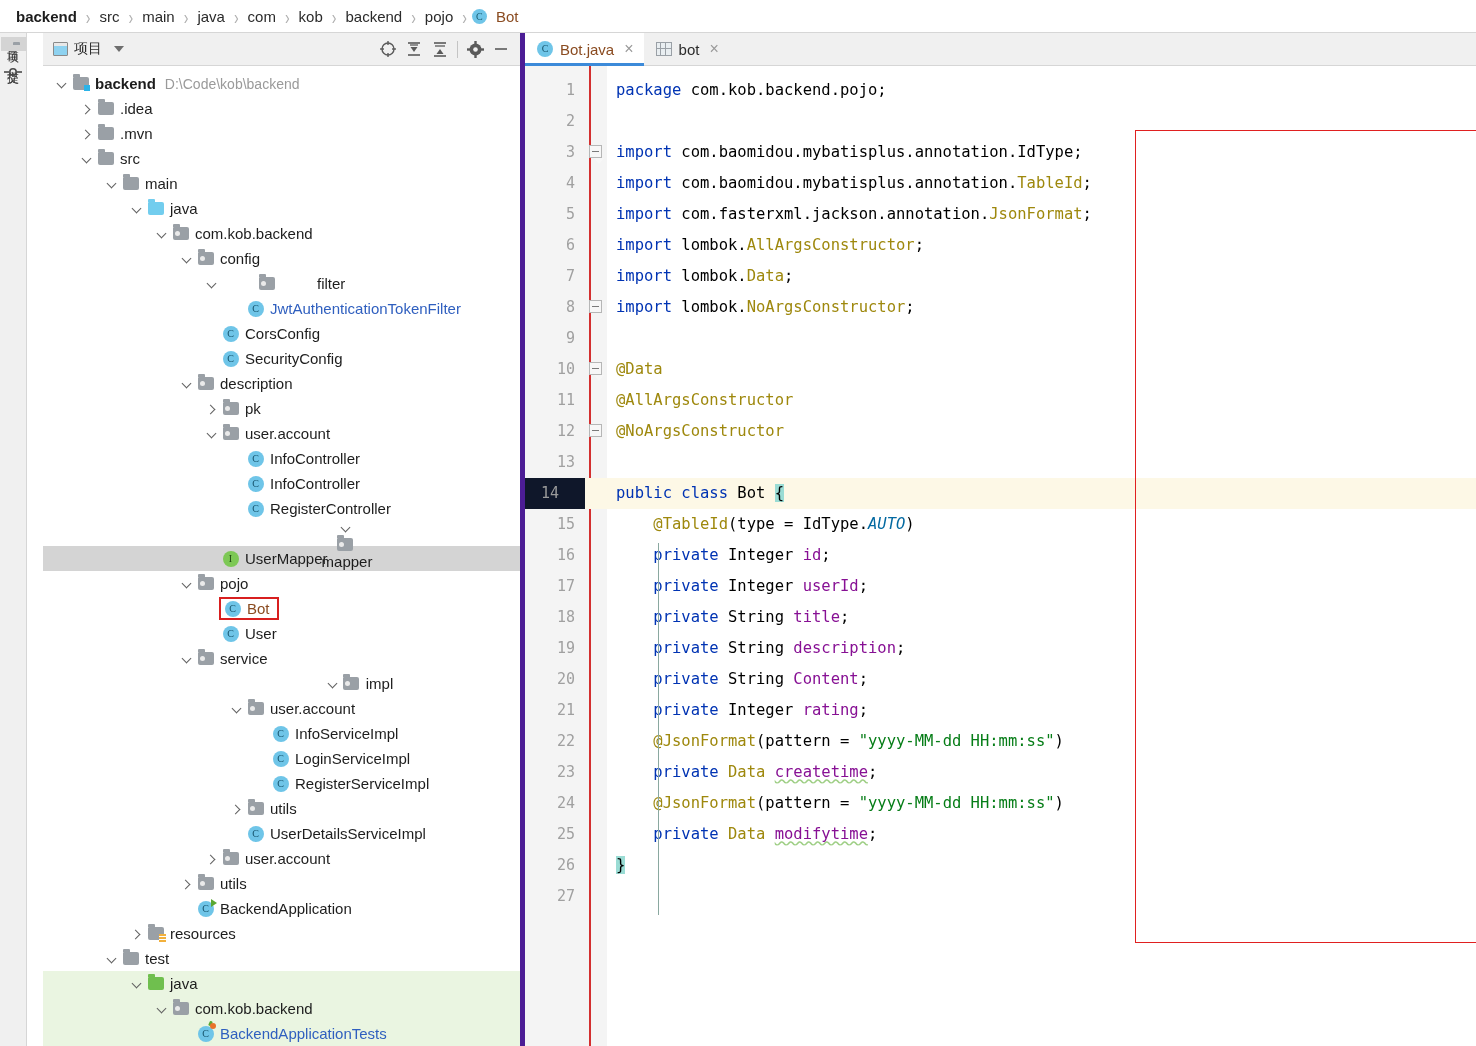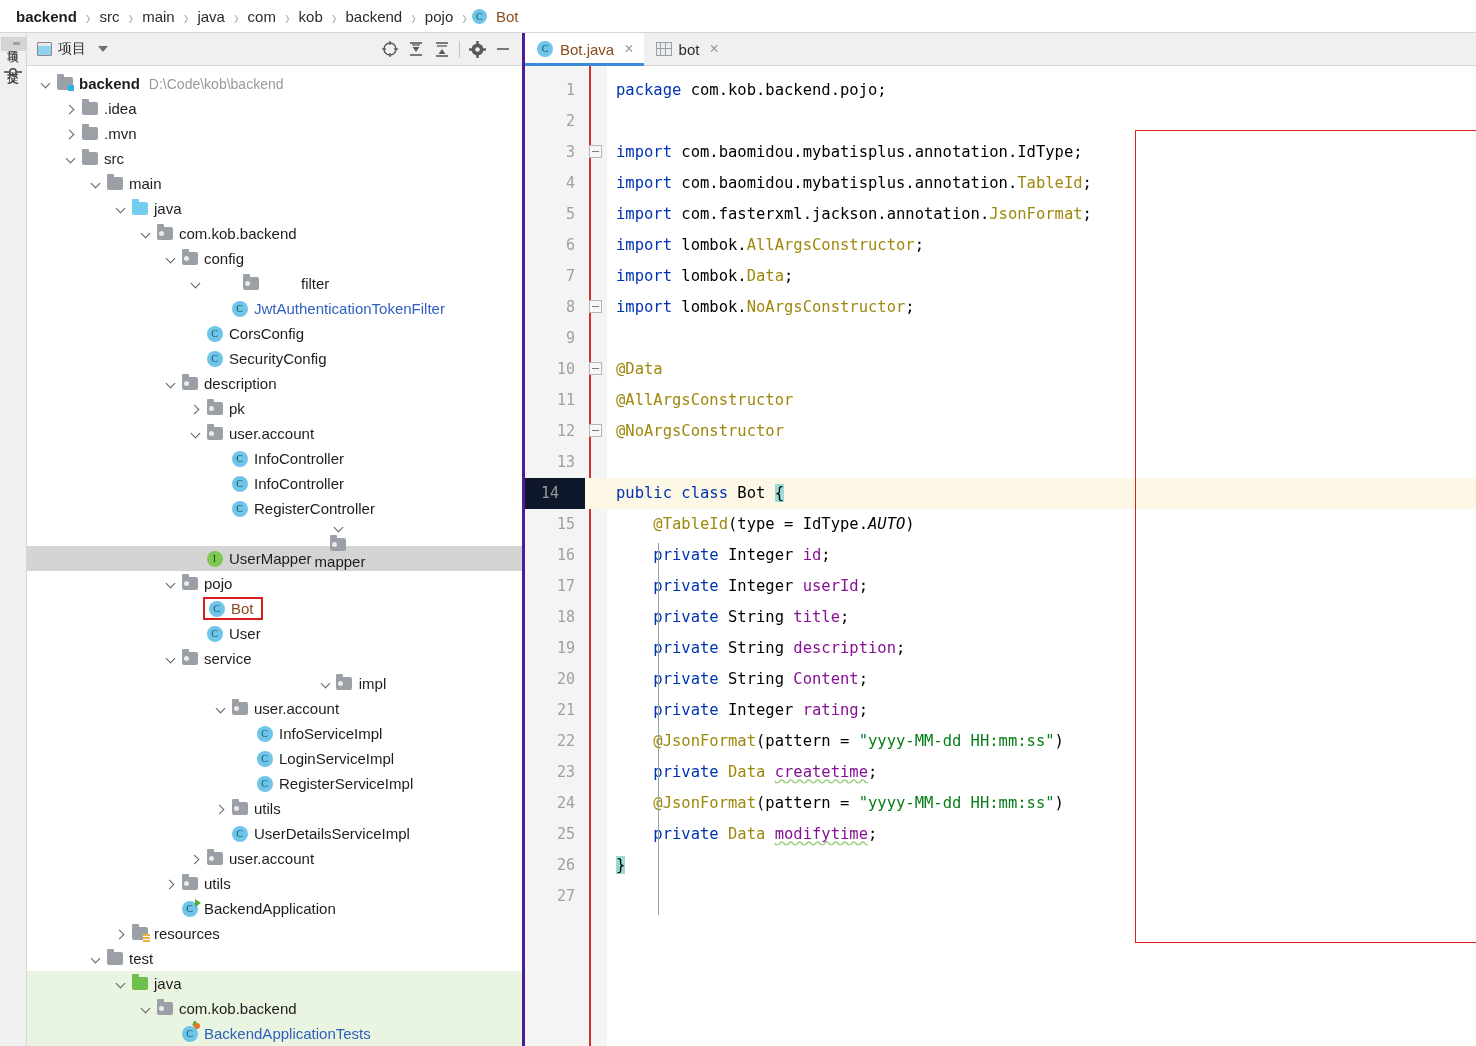--- a/index.html
+++ b/index.html
@@ -62,21 +62,21 @@
   }
   .folder-glyph:before {
     content:""; position:absolute; top:-3px; left:0; width:7px; height:3px;
     background:#9aa0a6; border-radius:1px 1px 0 0;
   }
   .node-glyph { width: 18px; height: 14px; }
 
   
   #project-panel {
     width: 498px; flex: 0 0 498px; background: #ffffff;
-    border-right: 3px solid #4c1d95; display: flex; flex-direction: column;
+    border-right: 5px solid #4c1d95; display: flex; flex-direction: column; padding-left: 16px;
   }
   #project-header {
     height: 33px; background: #f0f0f0; border-bottom: 1px solid #d6d6d6;
     display: flex; align-items: center; padding: 0 6px; flex: 0 0 33px;
   }
   #project-header .ph-title {
     display:flex; align-items:center; gap:6px; font-size:14px; color:#2b2b2b;
     padding: 2px 4px;
   }
   .win-glyph {
@@ -226,21 +226,21 @@
   .indentguide {
     position:absolute; left: 51px; top: 477px; width:1px; height: 372px; background:#8aa8a0;
   }
   #left-redline { position:absolute; left:4px; top:0; bottom:0; width:1.5px; background:#d32f2f; }
 
   
   .k  { color:#0033b3; }        
   .an { color:#9e880d; }        
   .fi { color:#871094; }        
   .st { color:#067d17; }
-  .it { color:#000000; font-style: italic; }
+  .it { color:#0369a1; font-style: italic; }
   .pl { color:#000000; }
   .caretsel { background:#9adcd4; }
   .squig {
     text-decoration: underline wavy #9fcf86;
     text-decoration-skip-ink: none;
   }
 
   
   #red-rect {
     position:absolute; pointer-events:none; border:1.6px solid #e02020;

